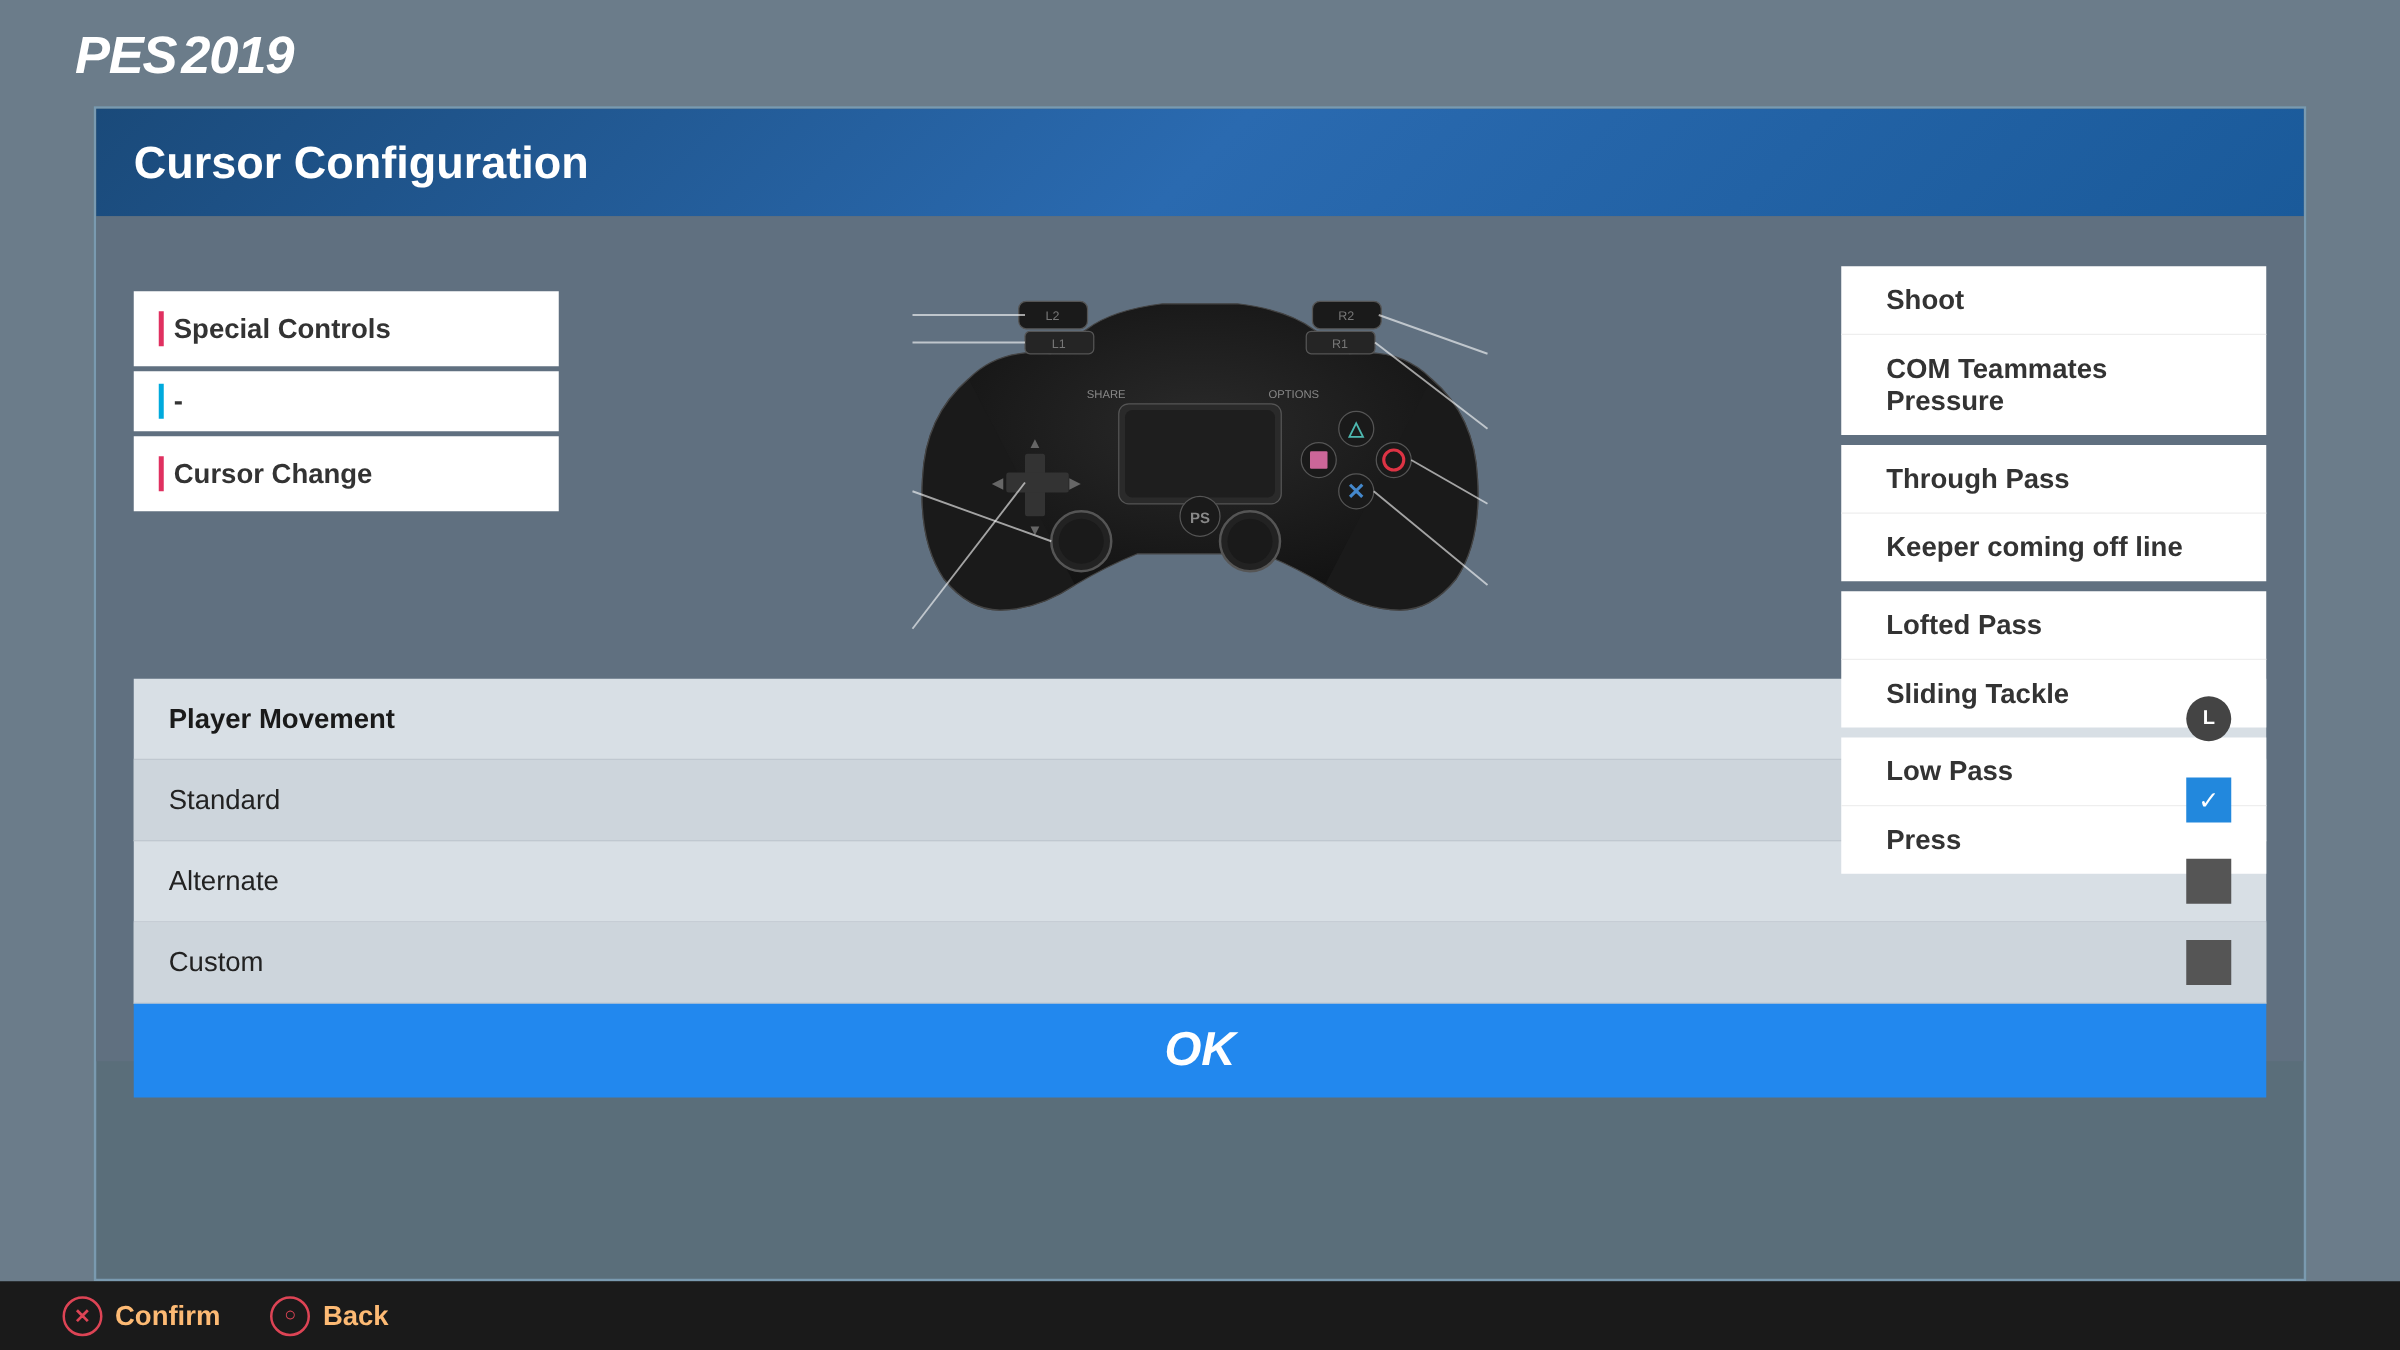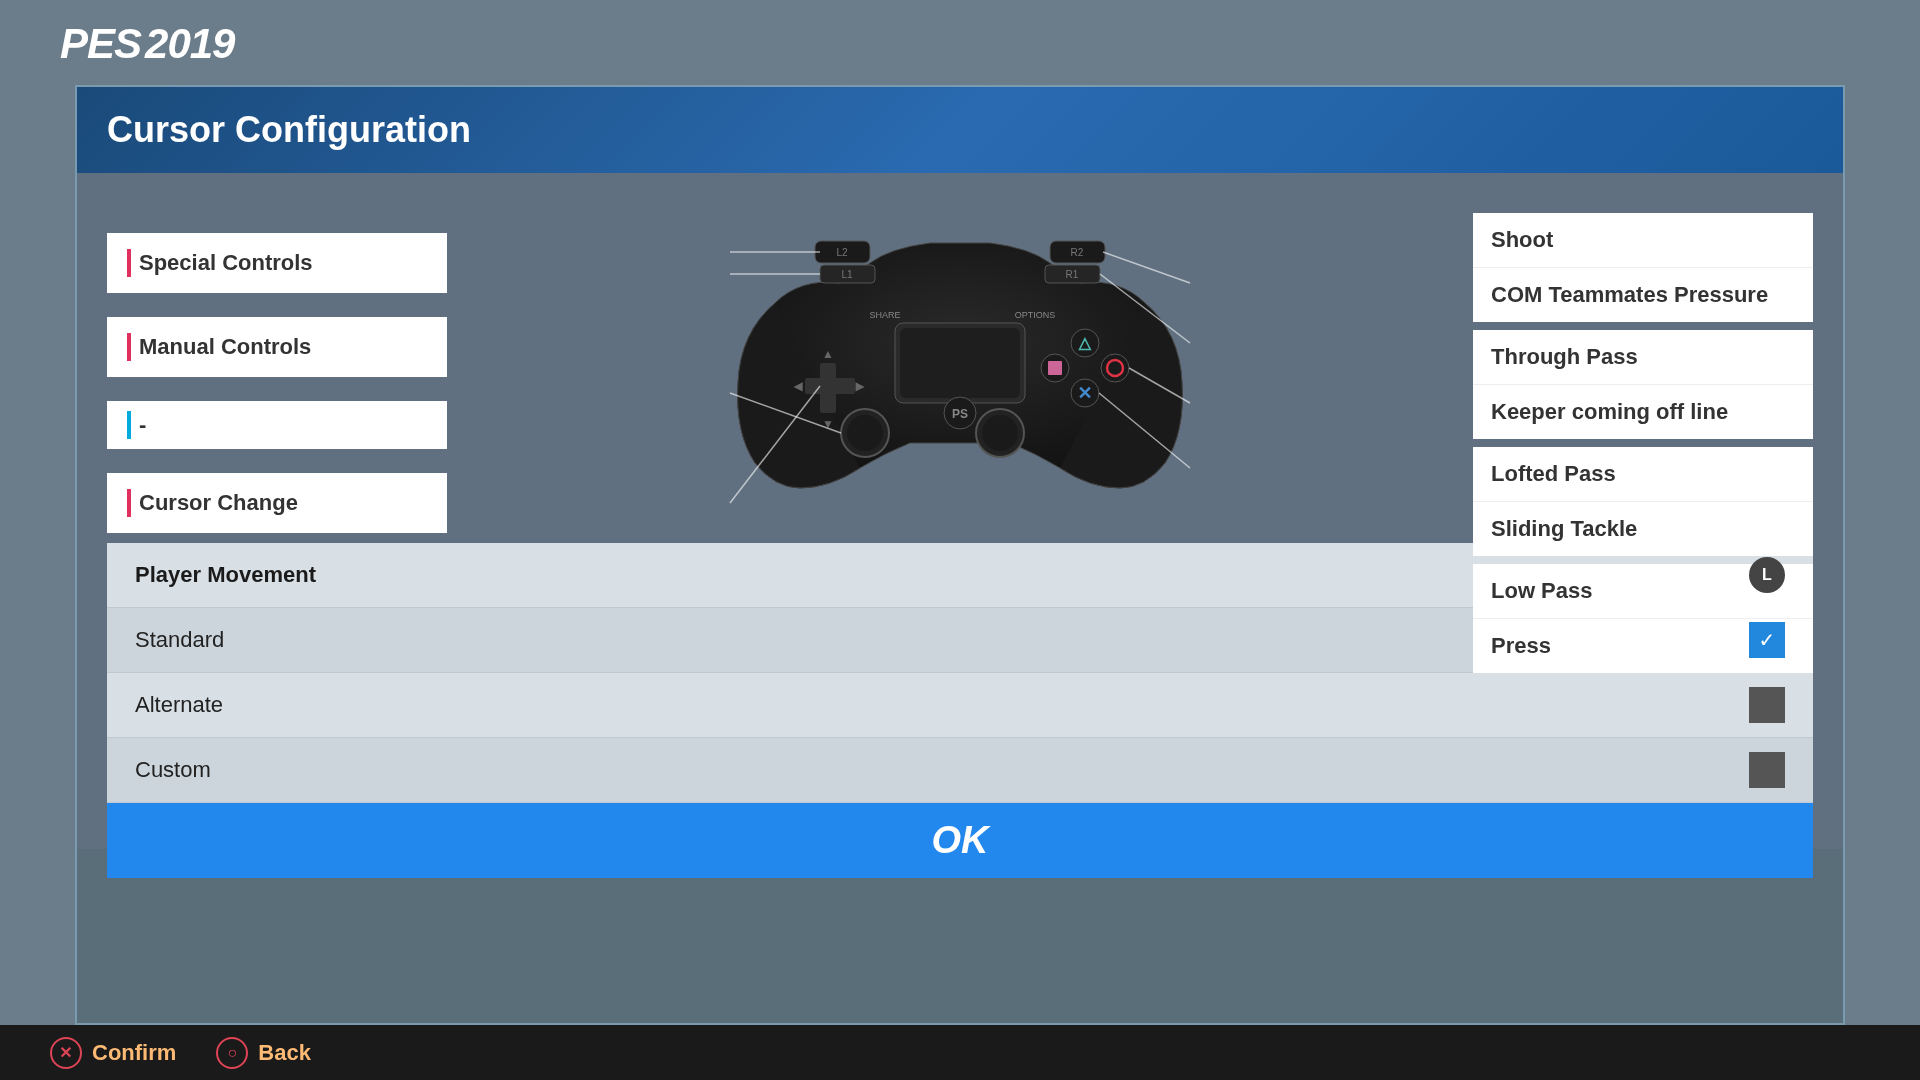--- a/index.html
+++ b/index.html
@@ -69,21 +69,21 @@
       justify-content: space-between;
       align-items: flex-start;
       padding: 10px 0;
       height: 350px;
     }
 
     
     .left-labels {
       display: flex;
       flex-direction: column;
-      gap: 24px;
+      gap: 4px;
       width: 340px;
       margin-top: 30px;
     }
 
     .label-box {
       background: #ffffff;
       padding: 16px 20px;
       display: flex;
       align-items: center;
       gap: 8px;
@@ -116,21 +116,21 @@
     }
 
     .right-group {
       background: #ffffff;
       margin-bottom: 8px;
     }
     .right-item {
       display: flex;
       align-items: center;
       gap: 8px;
-      padding: 14px 10px;
+      padding: 14px 28px;
       border-bottom: 1px solid #eee;
     }
     .right-item:last-child {
       border-bottom: none;
     }
 
     
     .controller-wrapper {
       flex: 1;
       display: flex;
@@ -274,24 +274,20 @@
     <span class="dialog-title">Cursor Configuration</span>
   </div>
 
   <div class="dialog-content">
     <div class="controller-area">
 
       <div class="left-labels">
         <div class="label-box">
           <div class="indicator indicator-red"></div>
           <span class="label-text">Special Controls</span>
-        </div>
-        <div class="label-box">
-          <div class="indicator indicator-red"></div>
-          <span class="label-text">Manual Controls</span>
         </div>
         <div class="label-box label-box-small">
           <div class="indicator indicator-blue"></div>
           <span class="label-text">-</span>
         </div>
         <div class="label-box">
           <div class="indicator indicator-red"></div>
           <span class="label-text">Cursor Change</span>
         </div>
       </div>

